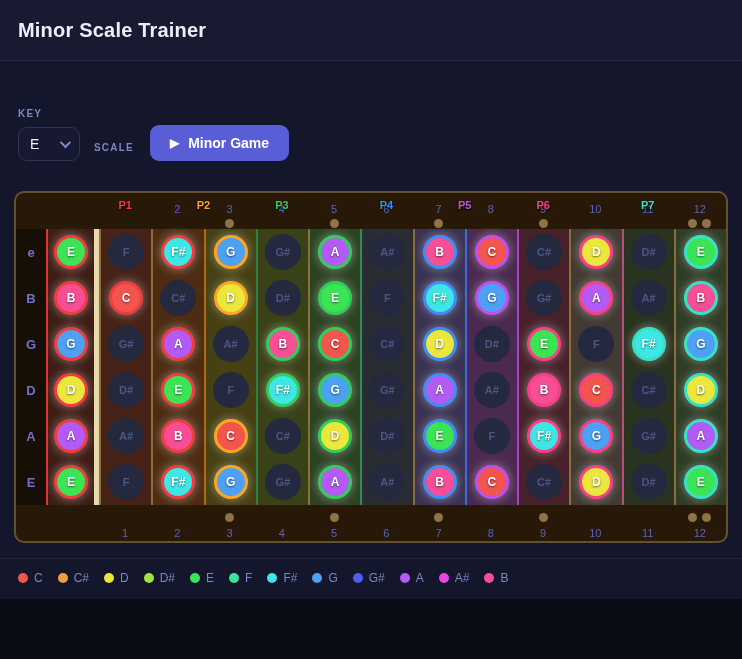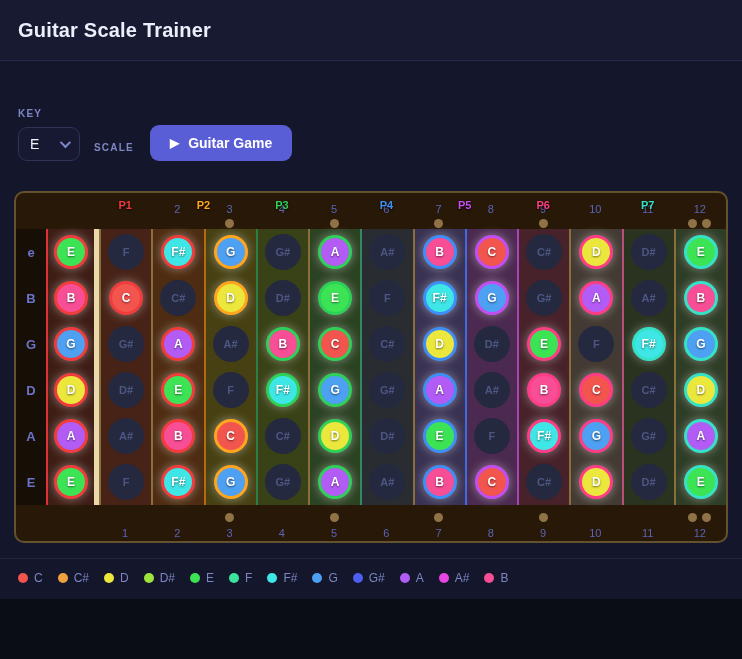--- a/index.html
+++ b/index.html
@@ -64,37 +64,37 @@
   .leg-item { display:flex; align-items:center; gap:6px; }
   .leg-dot { width:10px; height:10px; border-radius:50%; }
   .leg-label { color:#7d86c2; font-size:12px; }
 </style>
 </head>
 <body>
 
 <div class="app">
 
   <div class="header">
-    <div class="title">Guitar Scale Trainer</div>
+    <div class="title">Minor Scale Trainer</div>
   </div>
 
   <div class="controls">
     <div class="ctl-group">
       <div class="ctl-label">KEY</div>
       <div class="select key">
         <span>E</span>
         <span class="chev"></span>
       </div>
     </div>
     <div class="ctl-group">
       <div class="ctl-label">SCALE</div>
     </div>
     <button class="start-btn">
       <span class="play-ic">▶</span>
-      <span>Guitar Game</span>
+      <span>Minor Game</span>
     </button>
   </div>
 
   <div class="board" id="board">
       <div class="fb-row row-topnum" style="grid-template-columns: 30px 48px 5px repeat(12, 1fr);">
         <div class="fcell "></div>
         <div class="fcell "></div>
         <div class="fcell "></div>
         <div class="fcell "></div>
         <div class="fcell ">

